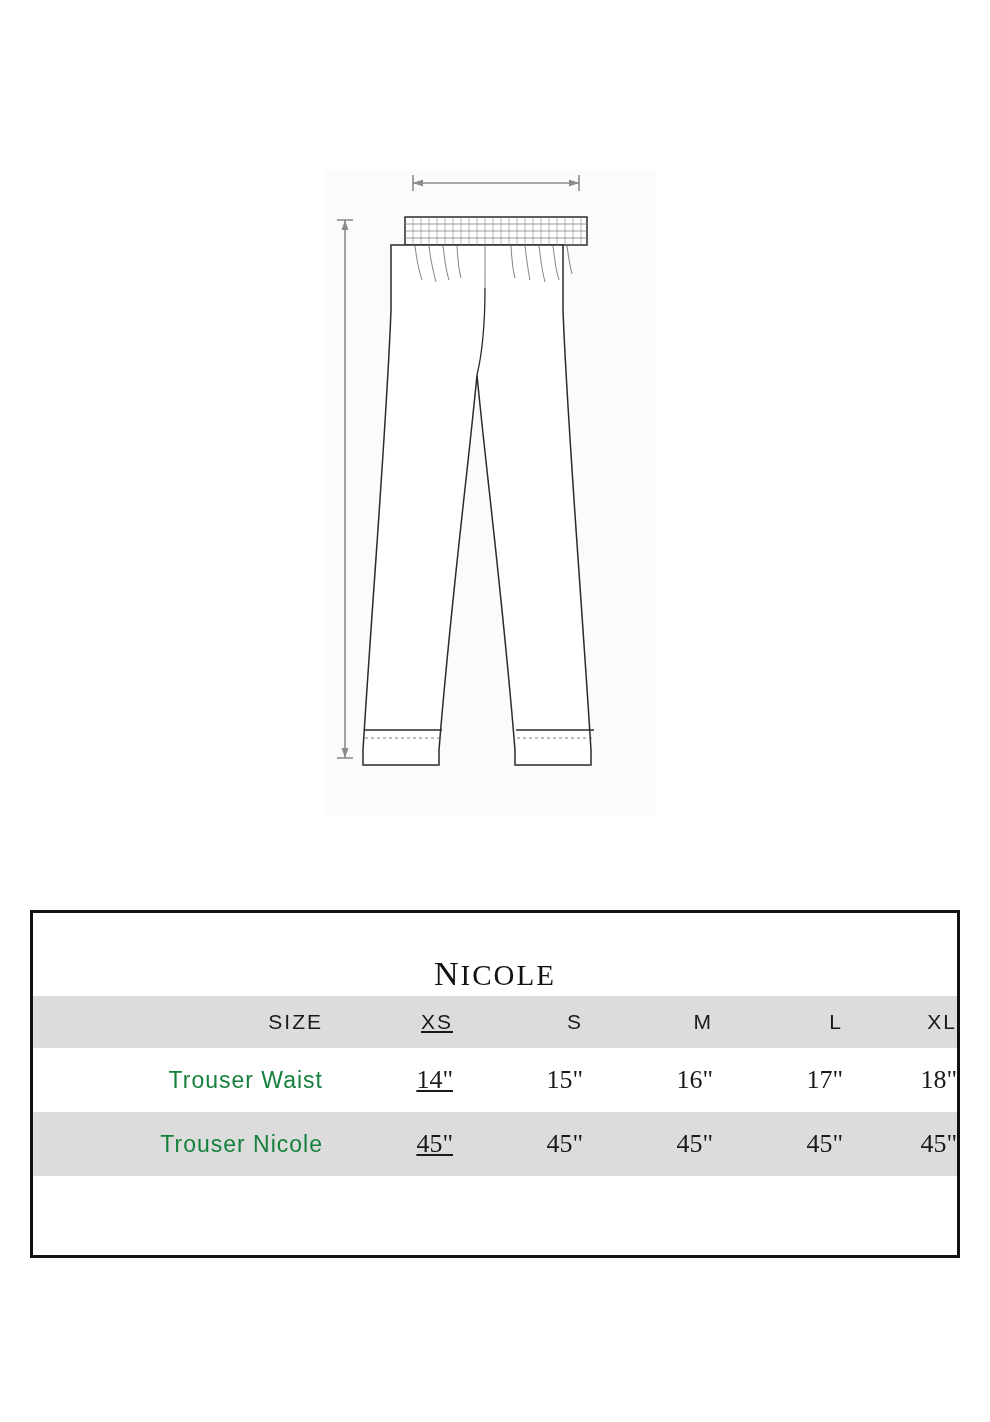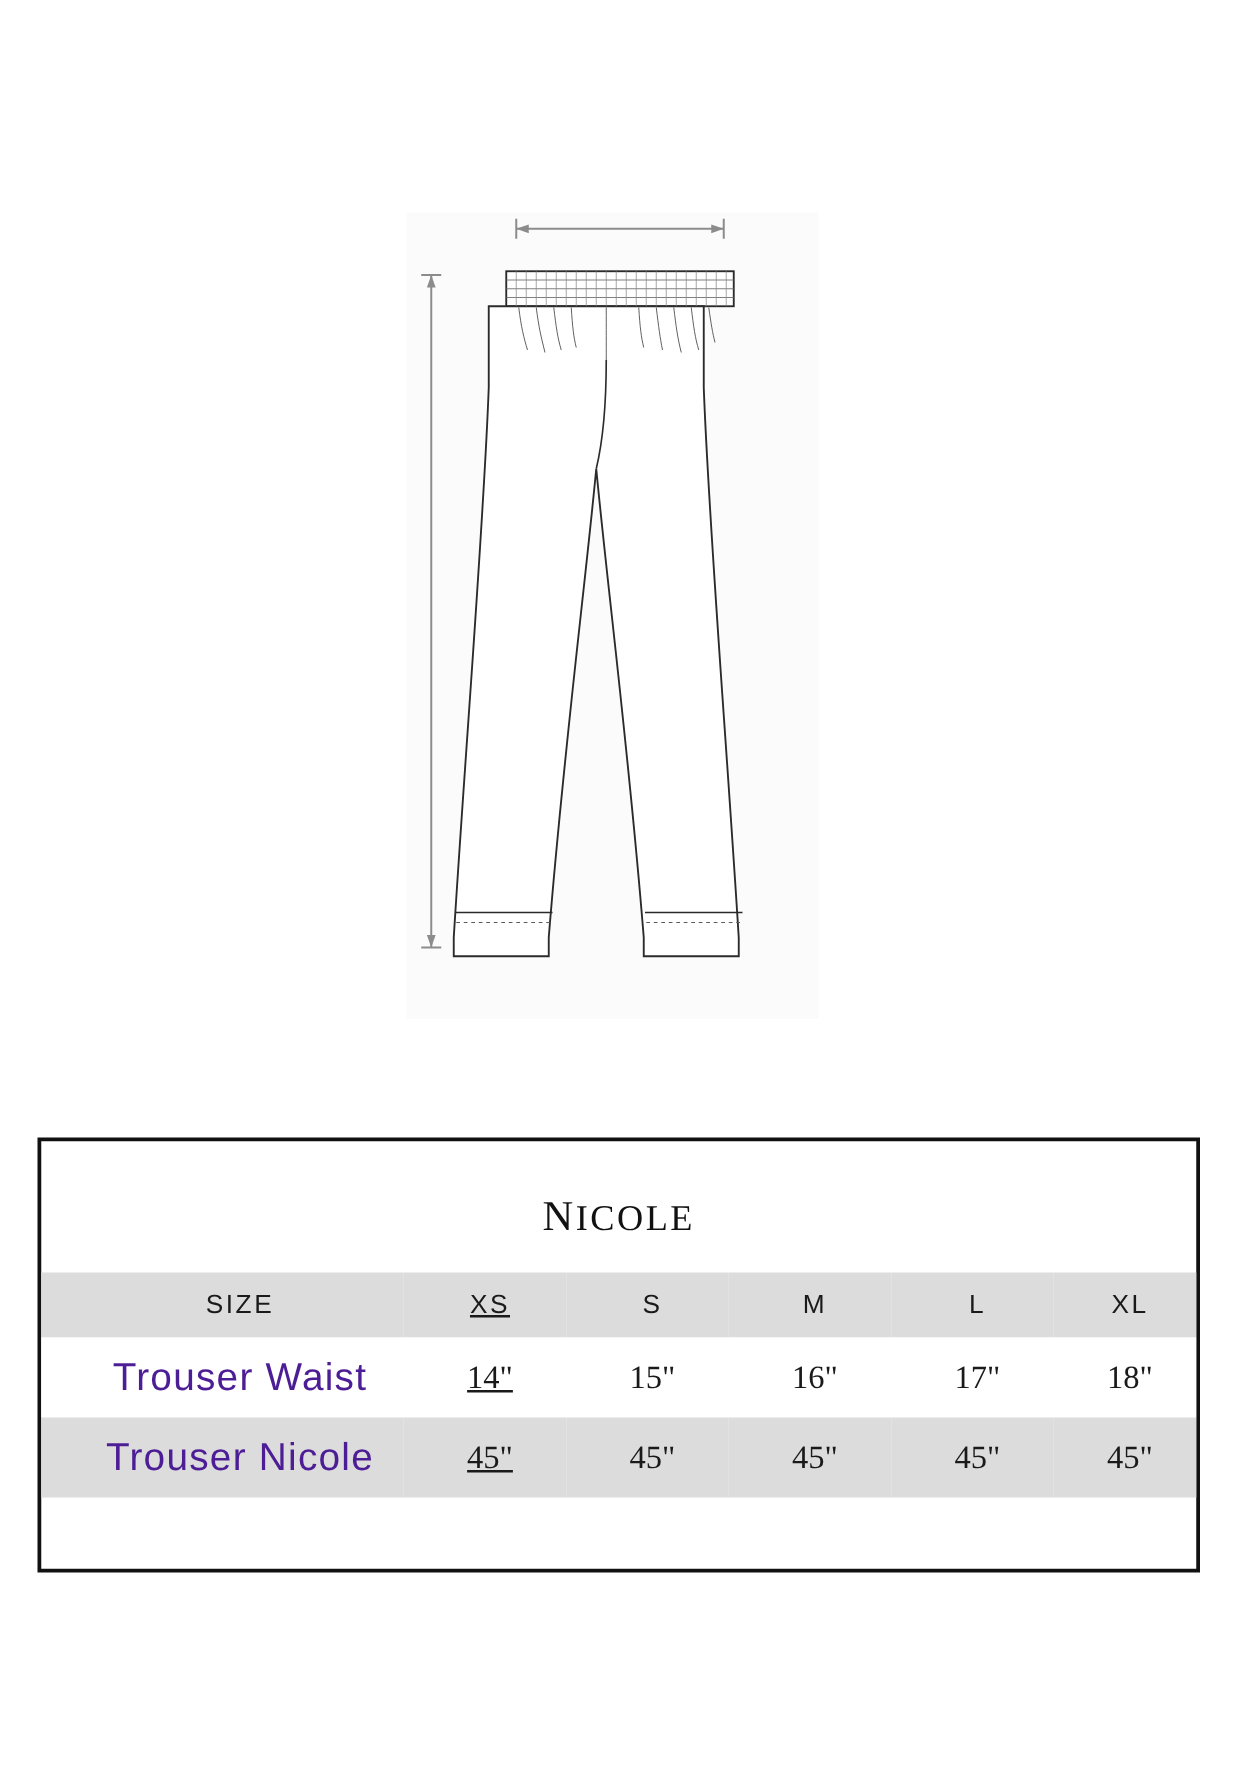--- a/index.html
+++ b/index.html
@@ -40,36 +40,35 @@
     background: #ffffff;
     box-sizing: border-box;
   }
   .chart-title {
     text-align: center;
     font-family: "Liberation Serif", serif;
     font-size: 42px;
     letter-spacing: 2px;
     color: #111111;
     padding-top: 28px;
-    padding-bottom: 22px;
     font-variant: small-caps;
     text-transform: lowercase;
     border-radius: 19px;
   }
   .chart-title::first-letter {
     font-size: 48px;
   }
   table.size-table {
     width: 100%;
     border-collapse: collapse;
     table-layout: fixed;
   }
   table.size-table td, table.size-table th {
-    padding: 12px;
-    text-align: center;
+    padding: 0;
+    text-align: right;
     vertical-align: middle;
   }
   .row-head {
     height: 52px;
   }
   .row-head td {
     background: #dcdcdc;
     font-size: 21px;
     letter-spacing: 2px;
     color: #1a1a1a;
@@ -79,23 +78,23 @@
     background: #dcdcdc;
   }
   .row-plain td {
     background: #ffffff;
   }
   .row-data {
     height: 64px;
   }
   .label-cell {
     padding-left: 40px !important;
-    font-size: 31px;
+    font-size: 23px;
     letter-spacing: 1px;
-    color: #4c1d95;
+    color: #15803d;
     width: 300px;
   }
   .val-cell {
     font-size: 26px;
     font-family: "Liberation Serif", serif;
     color: #1a1a1a;
     text-align: left;
   }
   .hdr-cell {
     font-size: 23px;

